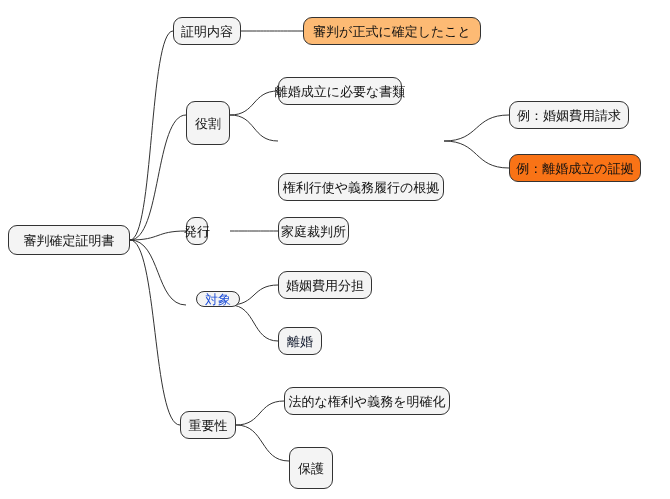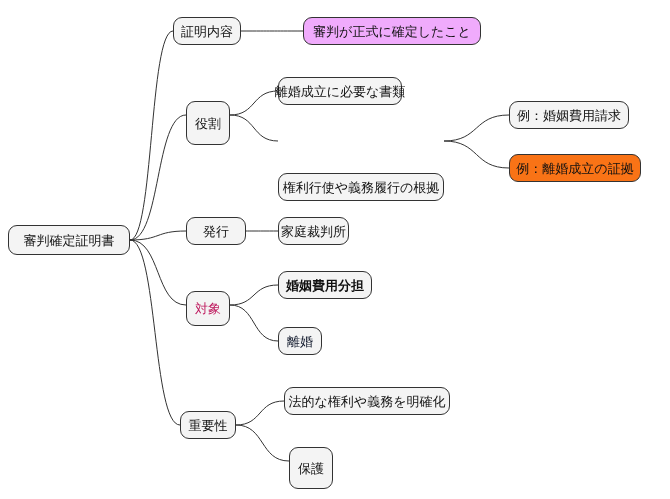--- a/index.html
+++ b/index.html
@@ -59,27 +59,27 @@
       <path d="M 230 231 C 256.4 231, 251.6 231, 278 231" fill="none" stroke="#333333" stroke-width="1"></path>
       <path d="M 230 305 C 256.4 305, 251.6 285, 278 285" fill="none" stroke="#333333" stroke-width="1"></path>
       <path d="M 230 305 C 256.4 305, 251.6 341, 278 341" fill="none" stroke="#333333" stroke-width="1"></path>
       <path d="M 236 425 C 262.4 425, 257.6 401, 284 401" fill="none" stroke="#333333" stroke-width="1"></path>
       <path d="M 236 425 C 265.15 425, 259.85 461, 289 461" fill="none" stroke="#333333" stroke-width="1"></path>
     </svg>
   <div id="nodes">
       <div class="node root" style="left: 8px; top: 225px; width: 122px; height: 30px; background: rgb(244, 244, 244); border-color: rgb(51, 51, 51); color: rgb(17, 17, 17);">審判確定証明書</div>
       <div class="node" style="left: 173px; top: 17px; width: 68px; height: 28px; background: rgb(244, 244, 244); border-color: rgb(51, 51, 51); color: rgb(17, 17, 17);">証明内容</div>
       <div class="node" style="left: 186px; top: 101px; width: 44px; height: 44px; background: rgb(244, 244, 244); border-color: rgb(51, 51, 51); color: rgb(17, 17, 17);">役割</div>
-      <div class="node" style="left: 186px; top: 217px; width: 60px; height: 28px; background: rgb(244, 244, 244); border-color: rgb(51, 51, 51); color: rgb(17, 17, 17);">発行</div>
-      <div class="node" style="left: 186px; top: 291px; width: 44px; height: 35px; background: rgb(244, 244, 244); border-color: rgb(51, 51, 51); color: #be185d;">対象</div>
+      <div class="node" style="left: 186px; top: 217px; width: 22px; height: 28px; background: rgb(244, 244, 244); border-color: rgb(51, 51, 51); color: rgb(17, 17, 17);">発行</div>
+      <div class="node" style="left: 196px; top: 291px; width: 44px; height: 16px; background: rgb(244, 244, 244); border-color: rgb(51, 51, 51); color: #1d4ed8;">対象</div>
       <div class="node" style="left: 180px; top: 411px; width: 56px; height: 28px; background: rgb(244, 244, 244); border-color: rgb(51, 51, 51); color: rgb(17, 17, 17);">重要性</div>
-      <div class="node" style="left: 303px; top: 17px; width: 178px; height: 28px; background: #f0abfc; border-color: rgb(51, 51, 51); color: rgb(17, 17, 17);">審判が正式に確定したこと</div>
+      <div class="node" style="left: 303px; top: 17px; width: 178px; height: 28px; background: #fdba74; border-color: rgb(51, 51, 51); color: rgb(17, 17, 17);">審判が正式に確定したこと</div>
       <div class="node" style="left: 278px; top: 77px; width: 124px; height: 28px; background: rgb(244, 244, 244); border-color: rgb(51, 51, 51); color: rgb(17, 17, 17);">離婚成立に必要な書類</div>
       <div class="node" style="left: 278px; top: 127px; width: 166px; height: 28px; background: rgb(244, 244, 244); border-color: rgb(51, 51, 51); color: rgb(17, 17, 17); margin-top: 46px;">権利行使や義務履行の根拠</div>
       <div class="node" style="left: 509px; top: 101px; width: 120px; height: 28px; background: rgb(244, 244, 244); border-color: rgb(51, 51, 51); color: rgb(17, 17, 17);">例：婚姻費用請求</div>
       <div class="node" style="left: 509px; top: 154px; width: 132px; height: 28px; background: #f97316; border-color: rgb(51, 51, 51); color: rgb(17, 17, 17);">例：離婚成立の証拠</div>
       <div class="node" style="left: 278px; top: 217px; width: 71px; height: 28px; background: rgb(244, 244, 244); border-color: rgb(51, 51, 51); color: rgb(17, 17, 17);">家庭裁判所</div>
-      <div class="node" style="left: 278px; top: 271px; width: 94px; height: 28px; background: rgb(244, 244, 244); border-color: rgb(51, 51, 51); color: rgb(17, 17, 17); font-weight: bold;">婚姻費用分担</div>
+      <div class="node" style="left: 278px; top: 271px; width: 94px; height: 28px; background: rgb(244, 244, 244); border-color: rgb(51, 51, 51); color: rgb(17, 17, 17);">婚姻費用分担</div>
       <div class="node" style="left: 278px; top: 327px; width: 44px; height: 28px; background: rgb(244, 244, 244); border-color: rgb(51, 51, 51); color: #0f172a;">離婚</div>
       <div class="node" style="left: 284px; top: 387px; width: 166px; height: 28px; background: rgb(244, 244, 244); border-color: rgb(51, 51, 51); color: rgb(17, 17, 17);">法的な権利や義務を明確化</div>
       <div class="node" style="left: 289px; top: 447px; width: 44px; height: 42px; background: rgb(244, 244, 244); border-color: rgb(51, 51, 51); color: rgb(17, 17, 17);">保護</div>
     </div>
 </div>
 
 </body></html>

